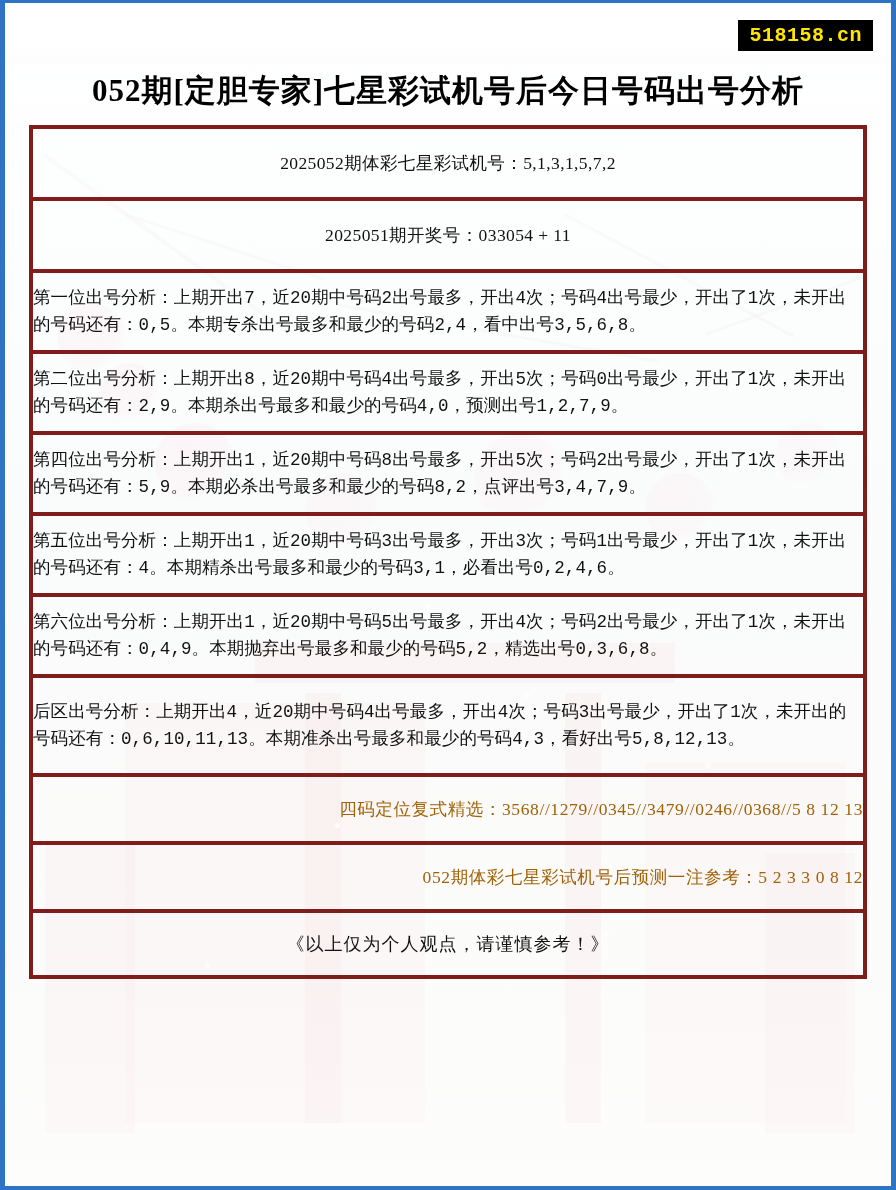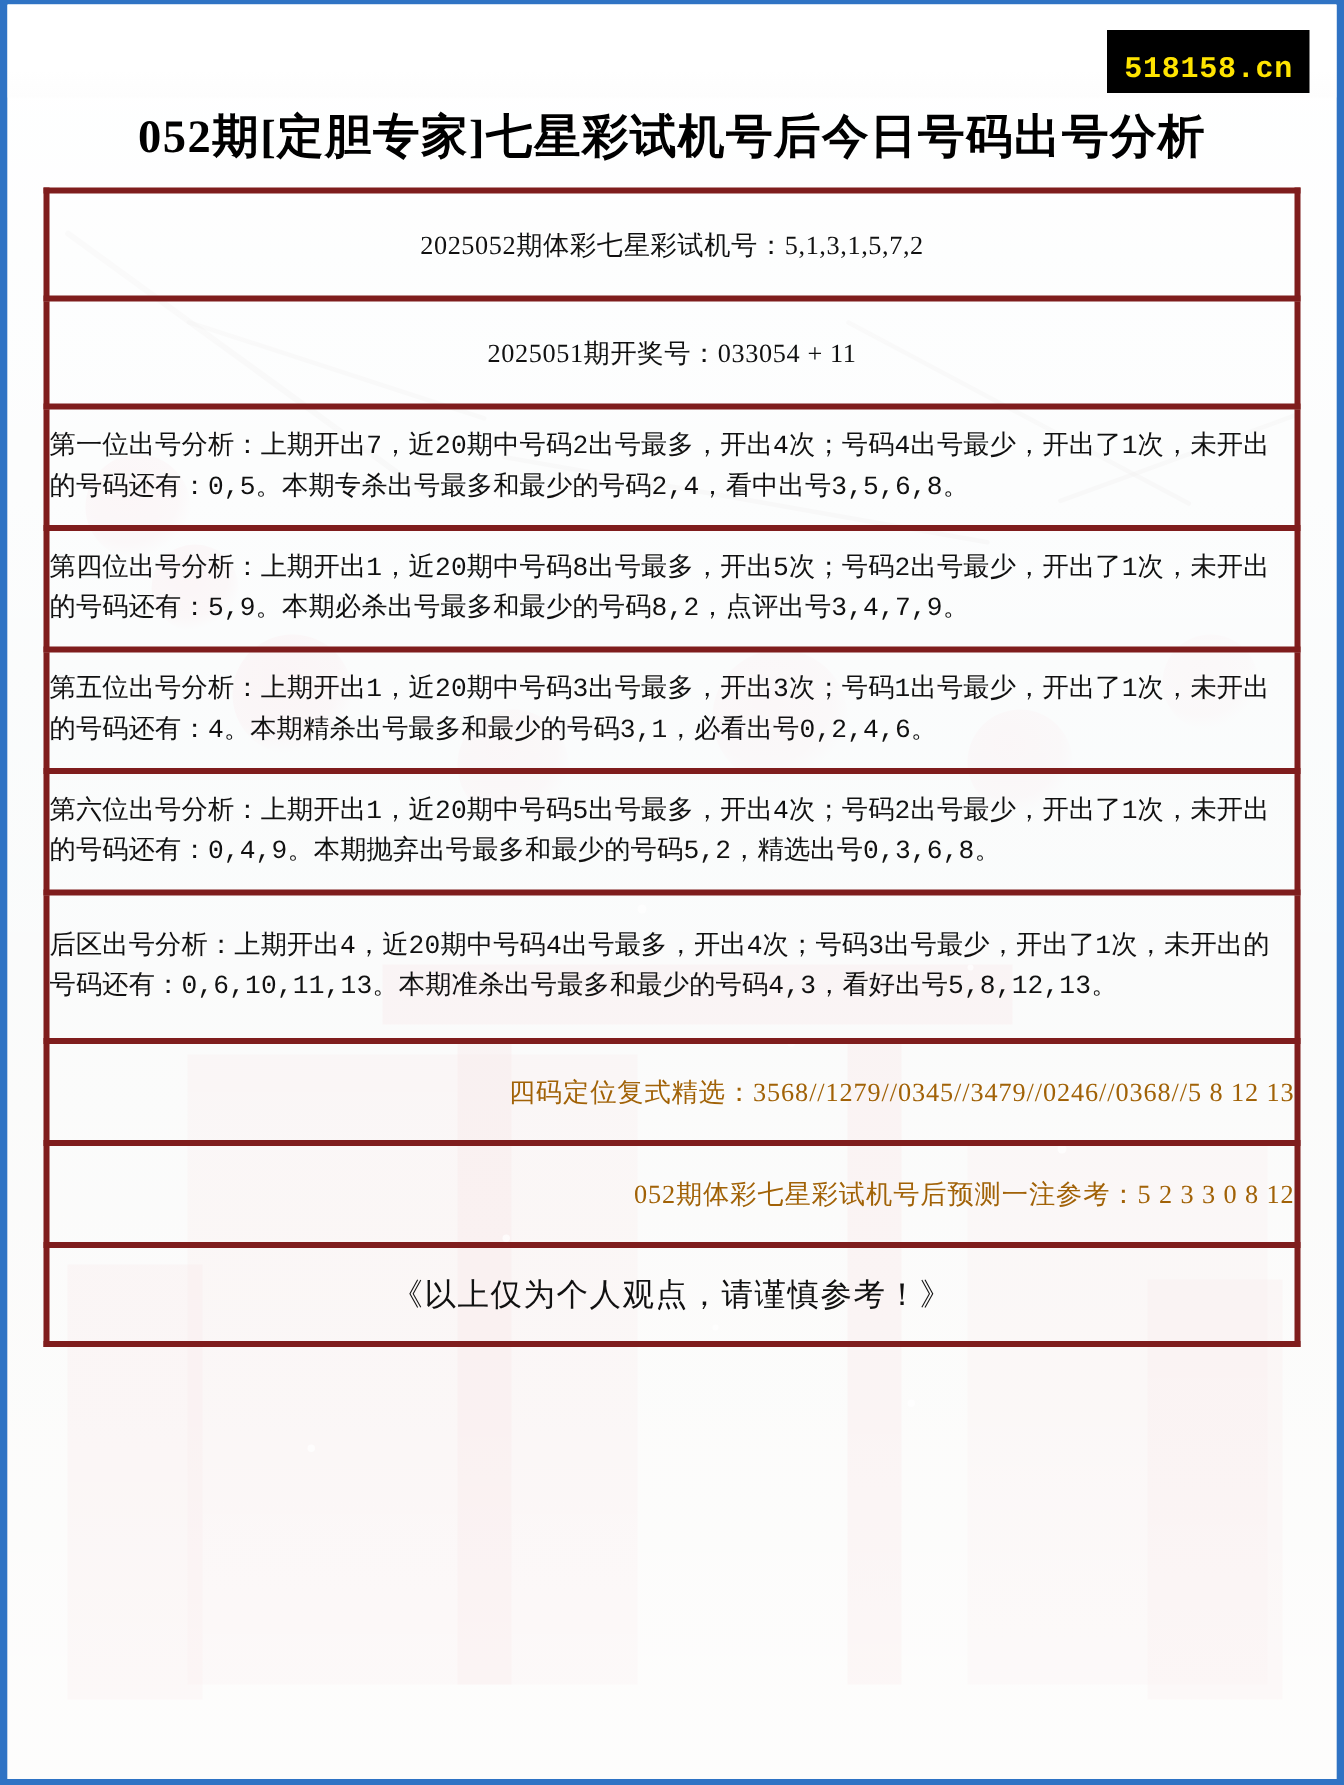--- a/index.html
+++ b/index.html
@@ -79,21 +79,21 @@
     font-size:31px;font-weight:bold;font-style:italic;letter-spacing:-1px;
     background:linear-gradient(95deg,#1a77c8 0%,#1a77c8 34%,#f5a11c 36%,#f07f14 66%,#e8431f 68%,#e8431f 100%);
     -webkit-background-clip:text;background-clip:text;color:transparent;
     line-height:1;
   }
   .site-badge{
     position:absolute;right:18px;top:17px;
     background:#000000;color:#ffe400;
     font-family:"Liberation Mono","DejaVu Sans Mono",monospace;
     font-size:20px;font-weight:bold;letter-spacing:.5px;
-    padding:15px 11px 4px;line-height:1.15;
+    padding:4px 11px 4px;line-height:1.15;
   }
 
   .title{
     text-align:center;
     font-family:"Liberation Serif","DejaVu Serif",serif;
     font-size:31px;font-weight:bold;color:#000000;
     letter-spacing:1px;
     padding:5px 0 13px;
     white-space:nowrap;
   }
@@ -130,21 +130,21 @@
   }
   .cell-para.tall{height:95px;}
   .cell-foot{
     text-align:right;
     font-size:17.5px;color:#a16207;
     height:64px;
     letter-spacing:.6px;
   }
   .cell-note{
     text-align:center;
-    font-size:21px;color:#111;
+    font-size:18px;color:#111;
     height:62px;
     letter-spacing:1px;
   }
 </style>
 </head>
 <body>
 
 <div id="page">
 
   <div id="bg-wrap">
@@ -199,20 +199,23 @@
         <tr>
           <td class="cell-center">2025052期体彩七星彩试机号：5,1,3,1,5,7,2</td>
         </tr>
         <tr>
           <td class="cell-center">2025051期开奖号：033054 + 11</td>
         </tr>
         <tr>
           <td class="cell-para">第一位出号分析：上期开出7，近20期中号码2出号最多，开出4次；号码4出号最少，开出了1次，未开出的号码还有：0,5。本期专杀出号最多和最少的号码2,4，看中出号3,5,6,8。</td>
         </tr>
         <tr>
+          <td class="cell-para">第二位出号分析：上期开出8，近20期中号码4出号最多，开出5次；号码0出号最少，开出了1次，未开出的号码还有：2,9。本期杀出号最多和最少的号码4,0，预测出号1,2,7,9。</td>
+        </tr>
+        <tr>
           <td class="cell-para">第四位出号分析：上期开出1，近20期中号码8出号最多，开出5次；号码2出号最少，开出了1次，未开出的号码还有：5,9。本期必杀出号最多和最少的号码8,2，点评出号3,4,7,9。</td>
         </tr>
         <tr>
           <td class="cell-para">第五位出号分析：上期开出1，近20期中号码3出号最多，开出3次；号码1出号最少，开出了1次，未开出的号码还有：4。本期精杀出号最多和最少的号码3,1，必看出号0,2,4,6。</td>
         </tr>
         <tr>
           <td class="cell-para">第六位出号分析：上期开出1，近20期中号码5出号最多，开出4次；号码2出号最少，开出了1次，未开出的号码还有：0,4,9。本期抛弃出号最多和最少的号码5,2，精选出号0,3,6,8。</td>
         </tr>
         <tr>
           <td class="cell-para tall">后区出号分析：上期开出4，近20期中号码4出号最多，开出4次；号码3出号最少，开出了1次，未开出的号码还有：0,6,10,11,13。本期准杀出号最多和最少的号码4,3，看好出号5,8,12,13。</td>

